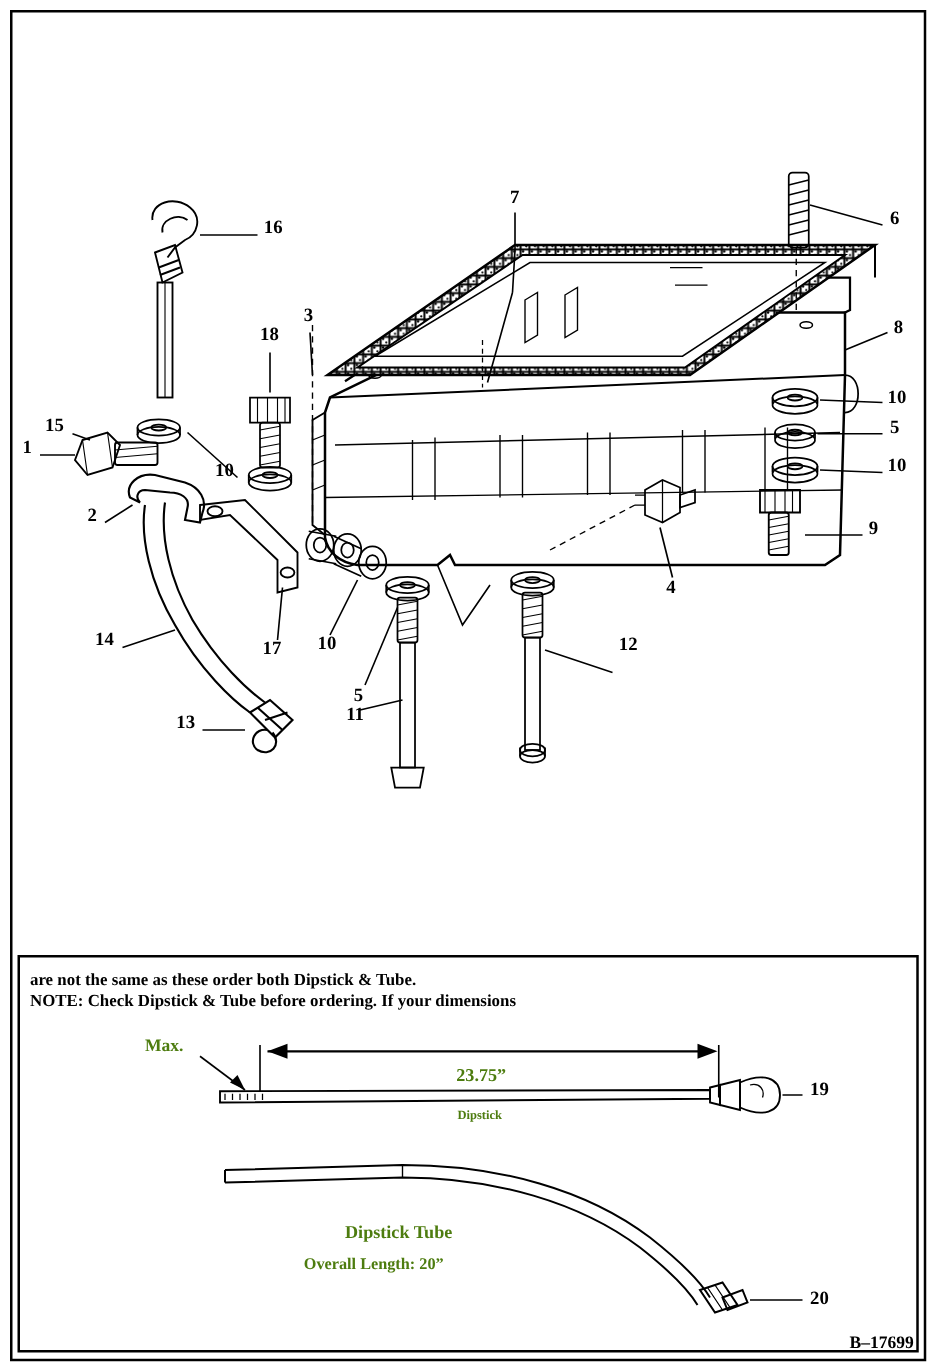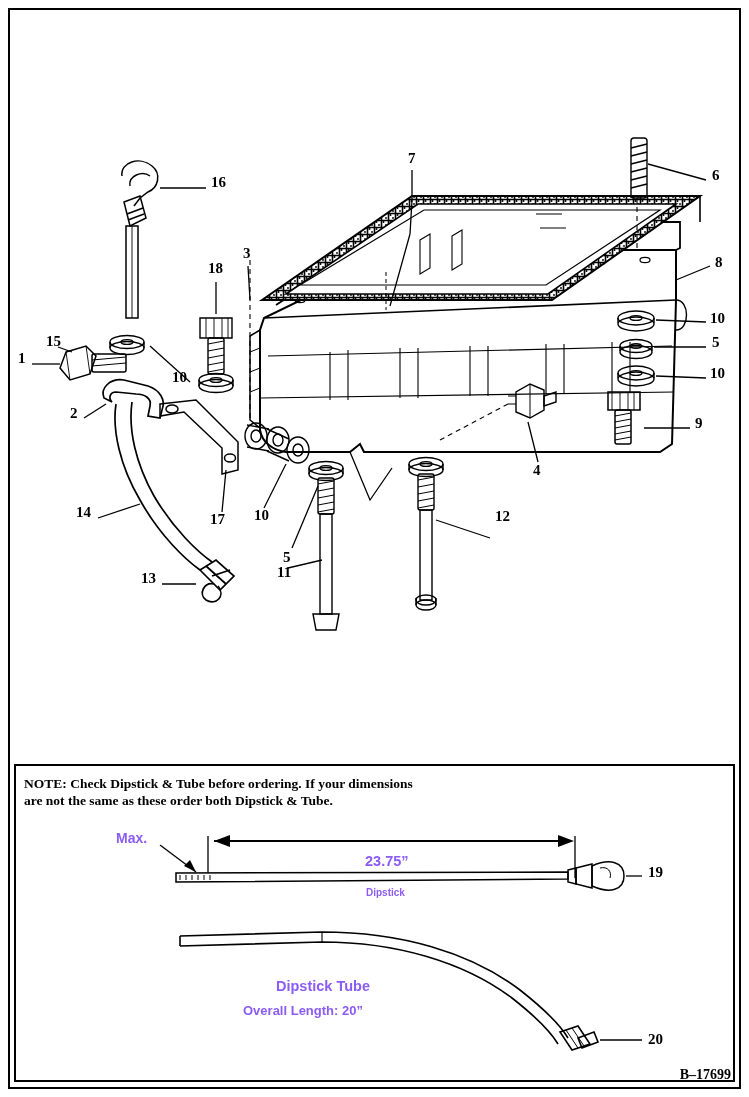--- a/index.html
+++ b/index.html
@@ -49,24 +49,24 @@
   .callout {
     position: absolute;
     font-family: "Liberation Serif", serif;
     font-weight: bold;
     font-size: 15px;
     color: #000;
     white-space: nowrap;
   }
   .label-bold {
     position: absolute;
-    font-family: Liberation Sans, sans-serif;
+    font-family: Liberation Serif, serif;
     font-weight: bold;
     font-size: 13px;
-    color: #8b5cf6;
+    color: #4d7c0f;
     white-space: nowrap;
   }
   .code {
     position: absolute;
     right: 18px;
     bottom: 14px;
     font-family: "Liberation Serif", serif;
     font-weight: bold;
     font-size: 14px;
     color: #000000;
@@ -384,30 +384,30 @@
   <div class="callout" style="left:715px; top:254px;">8</div>
   <div class="callout" style="left:695px; top:415px;">9</div>
   <div class="callout" style="left:172px; top:369px;">10</div>
   <div class="callout" style="left:254px; top:507px;">10</div>
   <div class="callout" style="left:710px; top:310px;">10</div>
   <div class="callout" style="left:710px; top:365px;">10</div>
   <div class="callout" style="left:277px; top:564px;">11</div>
   <div class="callout" style="left:495px; top:508px;">12</div>
   <div class="callout" style="left:141px; top:570px;">13</div>
   <div class="callout" style="left:76px;  top:504px;">14</div>
-  <div class="callout" style="left:46px;  top:333px;text-align:center;">15</div>
+  <div class="callout" style="left:36px;  top:333px;text-align:center;">15</div>
   <div class="callout" style="left:211px; top:174px;">16</div>
   <div class="callout" style="left:210px; top:511px;">17</div>
   <div class="callout" style="left:208px; top:260px;">18</div>
   <div class="callout" style="left:648px; top:864px;">19</div>
   <div class="callout" style="left:648px; top:1031px;">20</div>
 
   <div class="note-text">
+    <div>are not the same as these order both Dipstick &amp; Tube.</div>
     <div>NOTE: Check Dipstick &amp; Tube before ordering.  If your dimensions</div>
-    <div>are not the same as these order both Dipstick &amp; Tube.</div>
   </div>
 
   <div class="label-bold" style="left:116px; top:830px; font-size:14px;">Max.</div>
   <div class="label-bold" style="left:365px; top:853px; font-size:14.5px;">23.75”</div>
   <div class="label-bold" style="left:366px; top:887px; font-size:10px;">Dipstick</div>
 
   <div class="label-bold" style="left:276px; top:978px; font-size:14.5px;">Dipstick Tube</div>
   <div class="label-bold" style="left:243px; top:1003px; font-size:13px;">Overall Length: 20”</div>
 
   <div class="code">B–17699</div>

